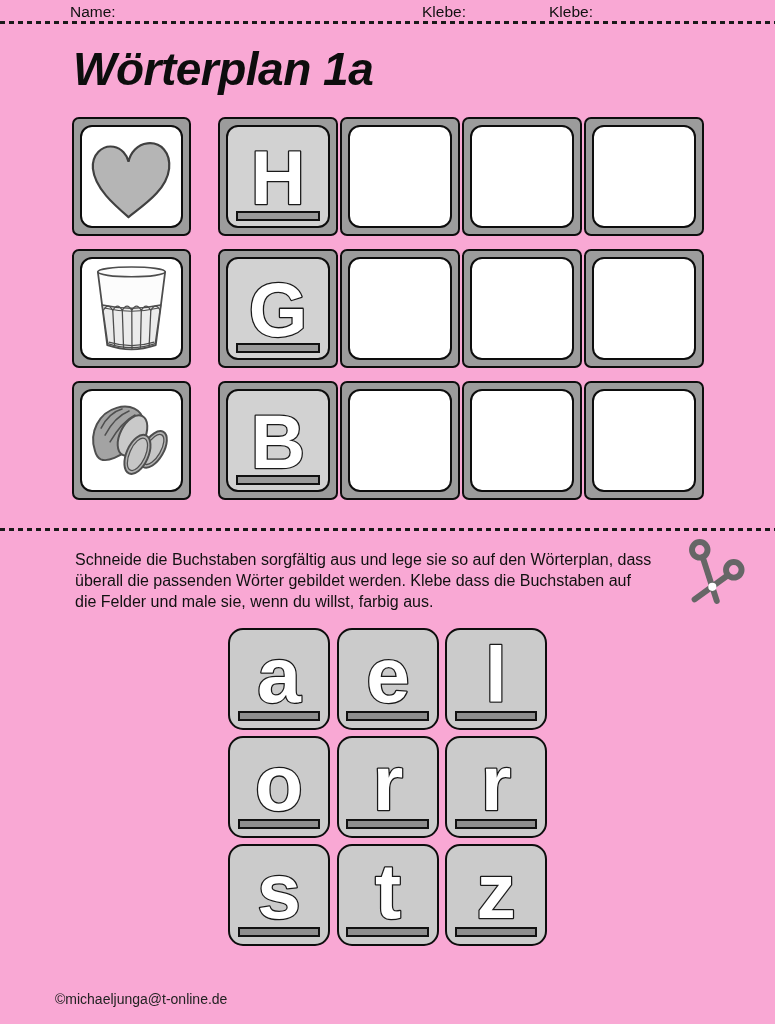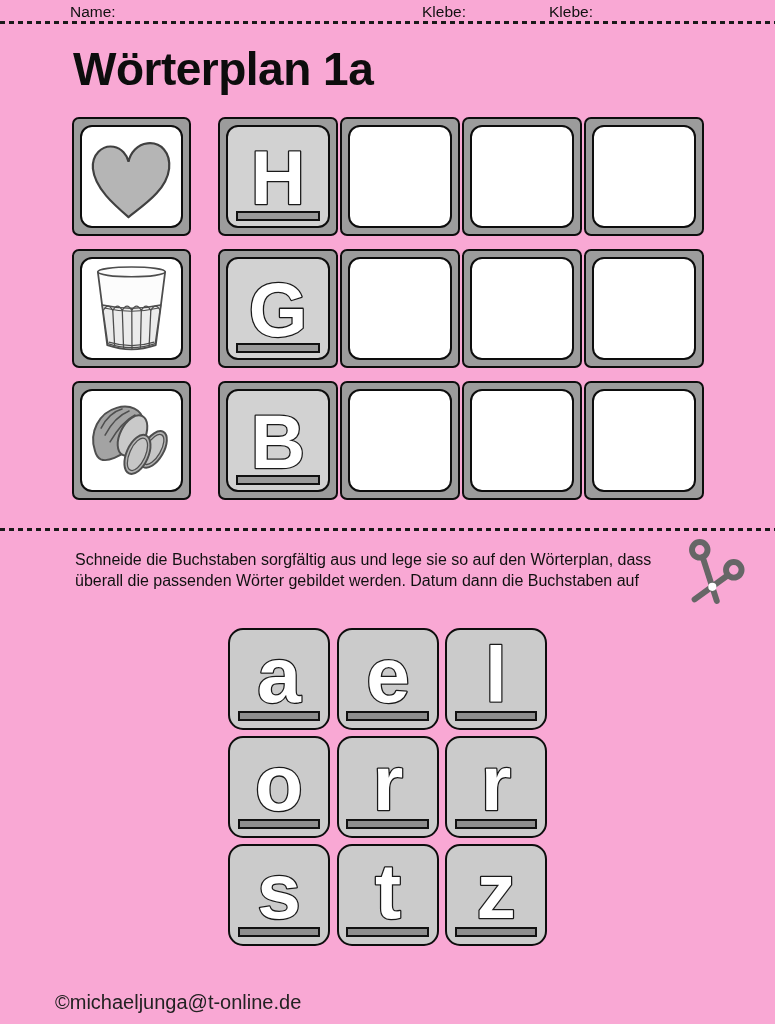--- a/index.html
+++ b/index.html
@@ -6,21 +6,21 @@
   .page{position:relative;width:775px;height:1024px;background:#f9a8d4;
         font-family:"Liberation Sans",sans-serif;color:#111;overflow:hidden;}
 
   
   .hdr-label{position:absolute;top:3px;font-size:15.5px;color:#111;}
   .hdr-name{left:70px}.hdr-klasse{left:422px}.hdr-datum{left:549px}
   .dash-line{position:absolute;left:0;width:775px;height:2.6px;
       background:repeating-linear-gradient(90deg,var(--outline-black,#1a1a1a) 0 5px,transparent 5px 9px);}
   .dash-top{top:21px}.dash-mid{top:528px}
 
-  .page-title{position:absolute;left:73px;top:42px;font-size:46px;font-weight:600;letter-spacing:-0.5px;color:#0d0d0d;}
+  .page-title{position:absolute;left:73px;top:42px;font-size:46px;font-weight:600;letter-spacing:-0.5px;color:#0d0d0d;font-style:italic;}
 
   
   .pic-col{position:absolute;left:72px;top:117px;display:flex;flex-direction:column;gap:13px;}
   .lt-grid{position:absolute;left:218px;top:117px;display:grid;
            grid-template-columns:repeat(4,120px);grid-auto-rows:119px;column-gap:2px;row-gap:13px;}
   .frame{width:119px;height:119px;box-sizing:border-box;background:var(--frame-gray,#9c9c9c);
          border:2.5px solid #0d0d0d;border-radius:7px;padding:6px;}
   .lt-grid .frame{width:120px;}
   .face{width:100%;height:100%;box-sizing:border-box;border:2.5px solid #0d0d0d;border-radius:12px;
         background:#fff;position:relative;overflow:hidden;}
@@ -38,21 +38,21 @@
   .instr{position:absolute;left:75px;top:549px;font-size:16px;line-height:21px;color:#111;}
   .scissors{position:absolute;left:682px;top:538px;width:74px;height:74px;}
 
   
   .cut-grid{position:absolute;left:228px;top:628px;display:grid;
             grid-template-columns:repeat(3,102px);grid-auto-rows:102px;column-gap:6.5px;row-gap:6px;}
   .cut{position:relative;width:102px;height:102px;box-sizing:border-box;
        background:var(--cut-tile-gray,#cbcbcb);border:2.5px solid #0d0d0d;border-radius:15px;}
   .cut .bar{background:var(--cut-bar-gray,#8e8e8e);bottom:7px;}
 
-  .footer{position:absolute;left:55px;top:991px;font-size:20px;color:#222;}
+  .footer{position:absolute;left:55px;top:991px;font-size:14px;color:#222;}
 </style>
 </head>
 <body>
 
 <div class="page">
 
   <span class="hdr-label hdr-name">Name:</span>
   <span class="hdr-label hdr-klasse">Klebe:</span>
   <span class="hdr-label hdr-datum">Klebe:</span>
   <div class="dash-line dash-top"></div>
@@ -159,21 +159,22 @@
       </div>
     <div class="frame">
         <div class="face"></div>
       </div>
   </div>
 
   <div class="dash-line dash-mid"></div>
 
   <div class="instr">
     <div>Schneide die Buchstaben sorgfältig aus und lege sie so auf den Wörterplan, dass</div>
-    <div>überall die passenden Wörter gebildet werden. Datum dann die Buchstaben auf</div>
+    <div>überall die passenden Wörter gebildet werden. Klebe dass die Buchstaben auf</div>
+    <div>die Felder und male sie, wenn du willst, farbig aus.</div>
   </div>
 
   <svg class="scissors" viewBox="0 0 100 100">
     <g stroke="#666" stroke-width="8" fill="none" stroke-linecap="round">
       <circle cx="24" cy="16" r="10.5"></circle>
       <circle cx="70" cy="43" r="10.5"></circle>
       <line x1="28" y1="26" x2="47" y2="85"></line>
       <line x1="61" y1="51" x2="17" y2="83"></line>
     </g>
     <circle cx="41" cy="66" r="5.5" fill="#fff"></circle>

